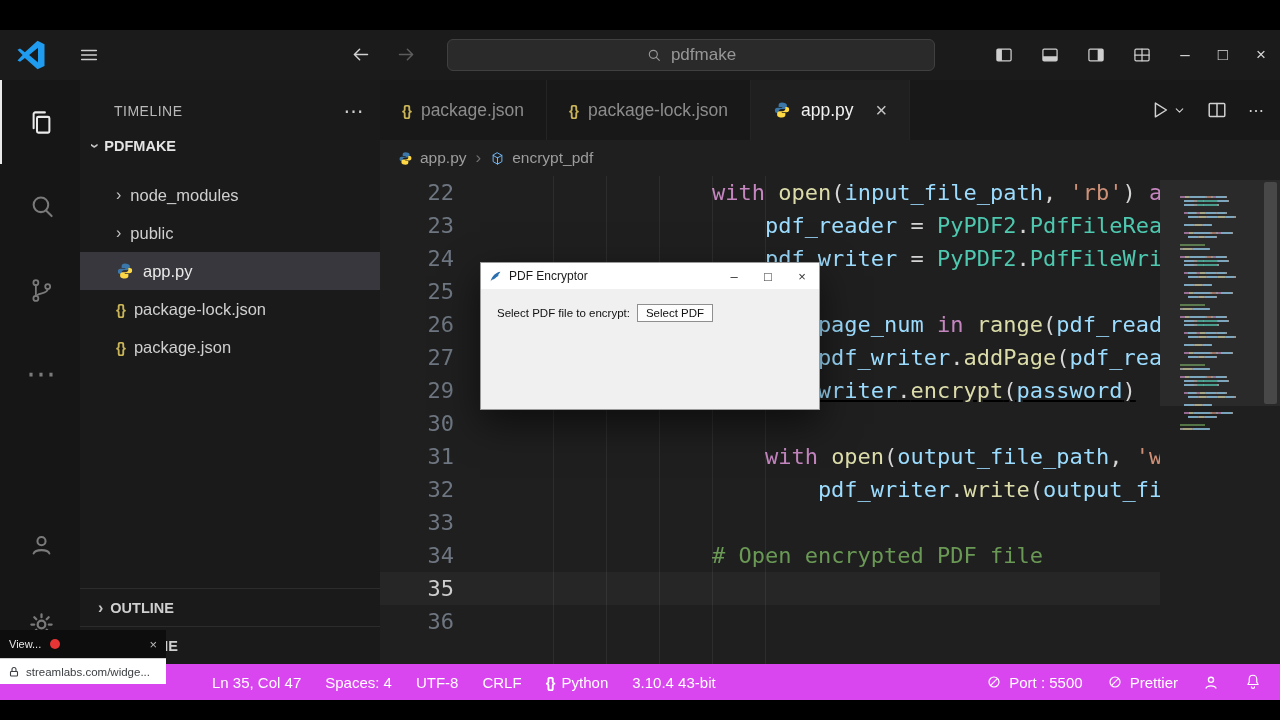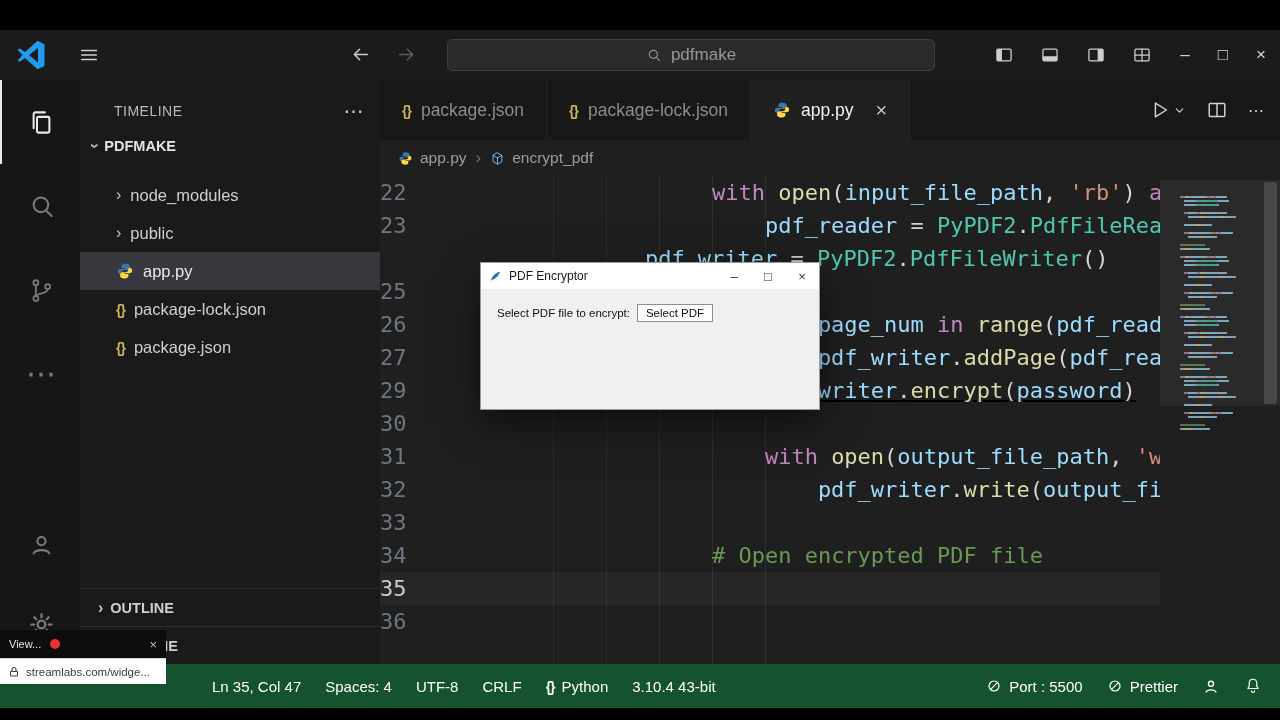--- a/index.html
+++ b/index.html
@@ -50,21 +50,21 @@
   .tab-actions{margin-left:auto;display:flex;align-items:center;gap:20px;padding-right:16px;color:#d2d2d2}
   .run-wrap{display:flex;align-items:center;gap:2px}
   .breadcrumbs{height:36px;display:flex;align-items:center;gap:9px;padding-left:18px;color:#9d9d9d;font-size:15.5px;background:#1f1f1f}
   .bc-sep{color:#6f6f6f;font-size:17px}
   .bc-item{display:flex;align-items:center;gap:7px}
 
   .code{position:absolute;top:96px;left:0;right:0;bottom:0;background:#1f1f1f;overflow:hidden;
     font-family:"DejaVu Sans Mono",monospace;font-size:22px;line-height:33px}
   .crow{display:flex;height:33px;position:relative}
   .crow.active-row{background:rgba(255,255,255,.035)}
-  .ln{width:120px;flex:none;text-align:left;padding-right:46px;color:#6e7681}
+  .ln{width:120px;flex:none;text-align:right;padding-right:46px;color:#6e7681}
   .ln.active{color:#cdcdcd}
   .lc{white-space:pre}
   .tk-kw{color:#c586c0}.tk-fn{color:#dcdcaa}.tk-var{color:#9cdcfe}.tk-cls{color:#4ec9b0}
   .tk-str{color:#ce9178}.tk-op{color:#d4d4d4}.tk-com{color:#6a9955}
   .caret{display:inline-block;width:2px;height:25px;background:#d4d4d4;vertical-align:-5px;margin-left:1px}
   .guide{position:absolute;top:0;bottom:0;width:1px;background:rgba(255,255,255,.065)}
   .minimap{position:absolute;top:0;bottom:0;right:0;width:120px;background:#1f1f1f;padding:6px 0 0 4px;overflow:hidden}
   .mm-row{height:2px;margin-bottom:2px;white-space:nowrap;font-size:0}
   .mm-row i{display:inline-block;height:2px;opacity:.7}
   .mm-slider{position:absolute;right:0;width:120px;top:4px;height:226px;background:rgba(255,255,255,.05)}
@@ -76,21 +76,21 @@
   .dlg-title{height:26px;background:#fff;display:flex;align-items:center;padding-left:8px;gap:7px}
   .dlg-title-text{font-size:12px;color:#1a1a1a}
   .dlg-btns{margin-left:auto;display:flex;height:100%}
   .dlg-btn{width:34px;display:flex;align-items:center;justify-content:center;font-size:13px;color:#333}
   .dlg-body{height:120px;background:#f0f0f0;padding:15px 16px;display:flex;align-items:flex-start}
   .dlg-row{display:flex;align-items:center;gap:7px}
   .dlg-label{font-size:11.5px;color:#111}
   .dlg-select{font-size:11.5px;padding:2px 8px;background:#fdfdfd;border:1px solid #8f8f8f;color:#111;font-family:"Liberation Sans",sans-serif}
 
   
-  .statusbar{position:absolute;left:0;right:0;top:664px;height:44px;background:#14532d;display:flex;align-items:stretch;color:#fff;font-size:15px;padding-left:200px}
+  .statusbar{position:absolute;left:0;right:0;top:664px;height:36px;background:#d946ef;display:flex;align-items:stretch;color:#fff;font-size:15px;padding-left:200px}
   .st-item{display:flex;align-items:center;gap:7px;padding:0 12px;white-space:nowrap}
   .st-right{margin-left:auto;display:flex;padding-right:6px}
   .braces{font-weight:700;font-size:14px;letter-spacing:-1px}
 
   
   .widget{position:absolute;left:0;top:630px;width:166px;z-index:60}
   .wg-top{height:28px;background:#0d0d0d;display:flex;align-items:center;padding:0 9px;gap:9px}
   .wg-title{color:#e8e8e8;font-size:11px}
   .wg-dot{width:10px;height:10px;border-radius:50%;background:#e53535}
   .wg-close{margin-left:auto;color:#bbb;font-size:13px}
@@ -311,20 +311,21 @@
       <div id="rows">
           <div class="crow">
             <span class="ln">22</span>
             <span class="lc" style="padding-left: 16ch;"><span class="tk-kw">with </span><span class="tk-fn">open</span><span class="tk-op">(</span><span class="tk-var">input_file_path</span><span class="tk-op">, </span><span class="tk-str">'rb'</span><span class="tk-op">) </span><span class="tk-kw">as </span><span class="tk-var">input_file</span></span>
           </div>
           <div class="crow">
             <span class="ln">23</span>
             <span class="lc" style="padding-left: 20ch;"><span class="tk-var">pdf_reader</span><span class="tk-op"> = </span><span class="tk-cls">PyPDF2</span><span class="tk-op">.</span><span class="tk-cls">PdfFileReader</span><span class="tk-op">(</span><span class="tk-var">input_file</span></span>
           </div>
           <div class="crow">
+            <span class="ln">24</span>
             <span class="lc" style="padding-left: 20ch;"><span class="tk-var">pdf_writer</span><span class="tk-op"> = </span><span class="tk-cls">PyPDF2</span><span class="tk-op">.</span><span class="tk-cls">PdfFileWriter</span><span class="tk-op">()</span></span>
           </div>
           <div class="crow">
             <span class="ln">25</span>
             <span class="lc" style="padding-left: 0ch;"></span>
           </div>
           <div class="crow">
             <span class="ln">26</span>
             <span class="lc" style="padding-left: 20ch;"><span class="tk-kw">for </span><span class="tk-var">page_num</span><span class="tk-op"> </span><span class="tk-kw">in </span><span class="tk-fn">range</span><span class="tk-op">(</span><span class="tk-var">pdf_reader</span><span class="tk-op">.</span><span class="tk-var">numPages</span></span>
           </div>

